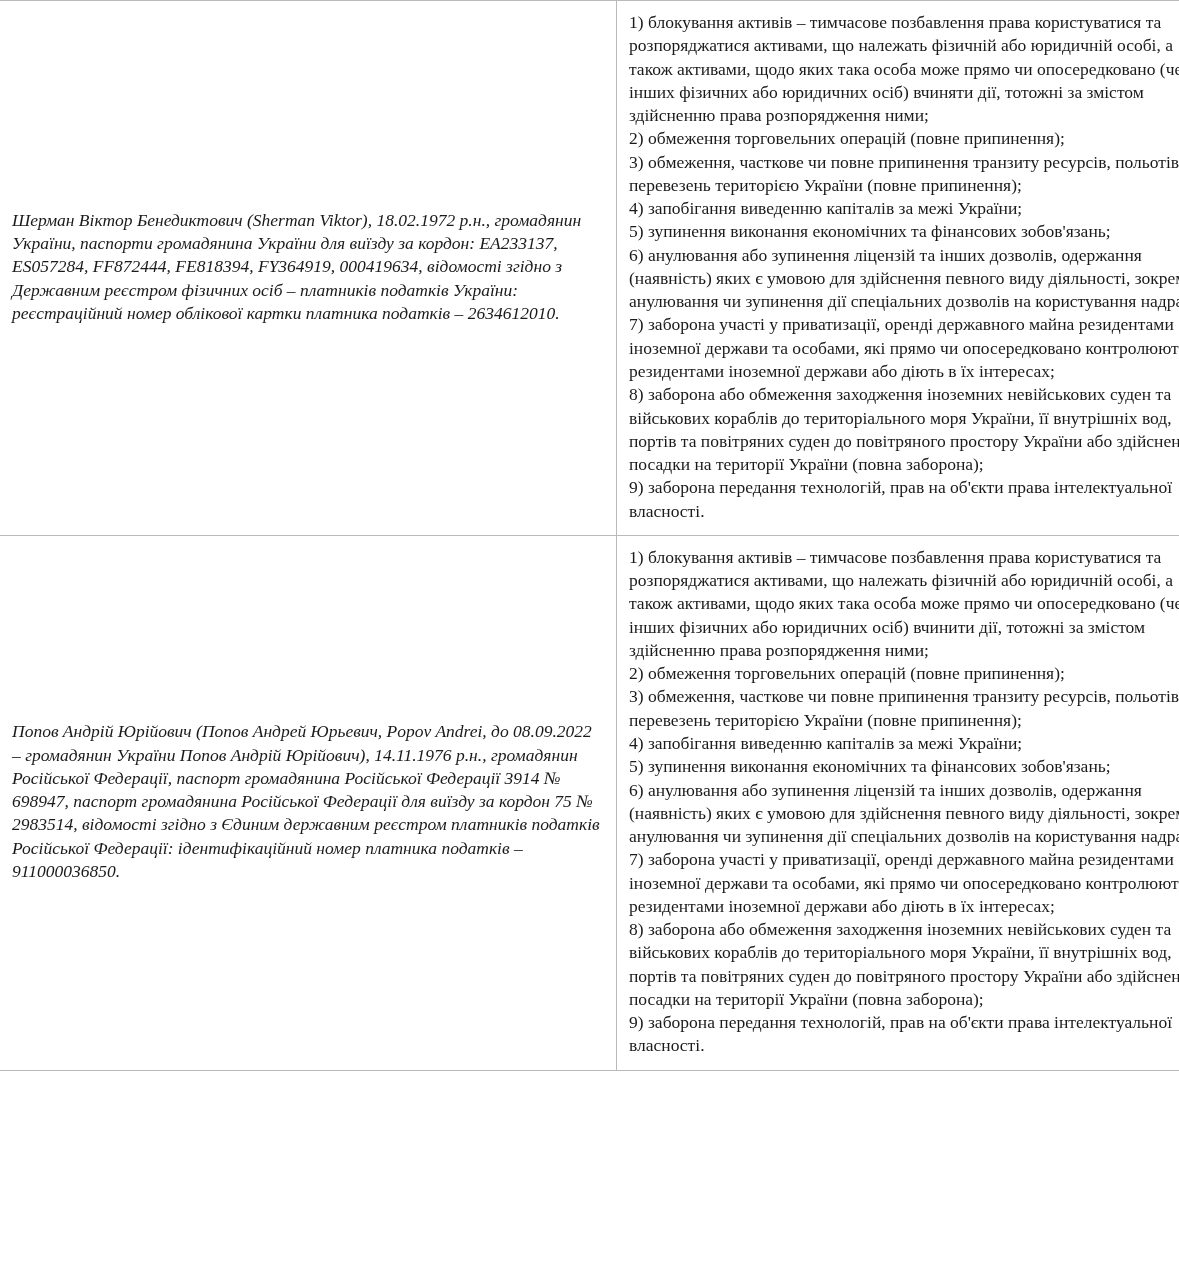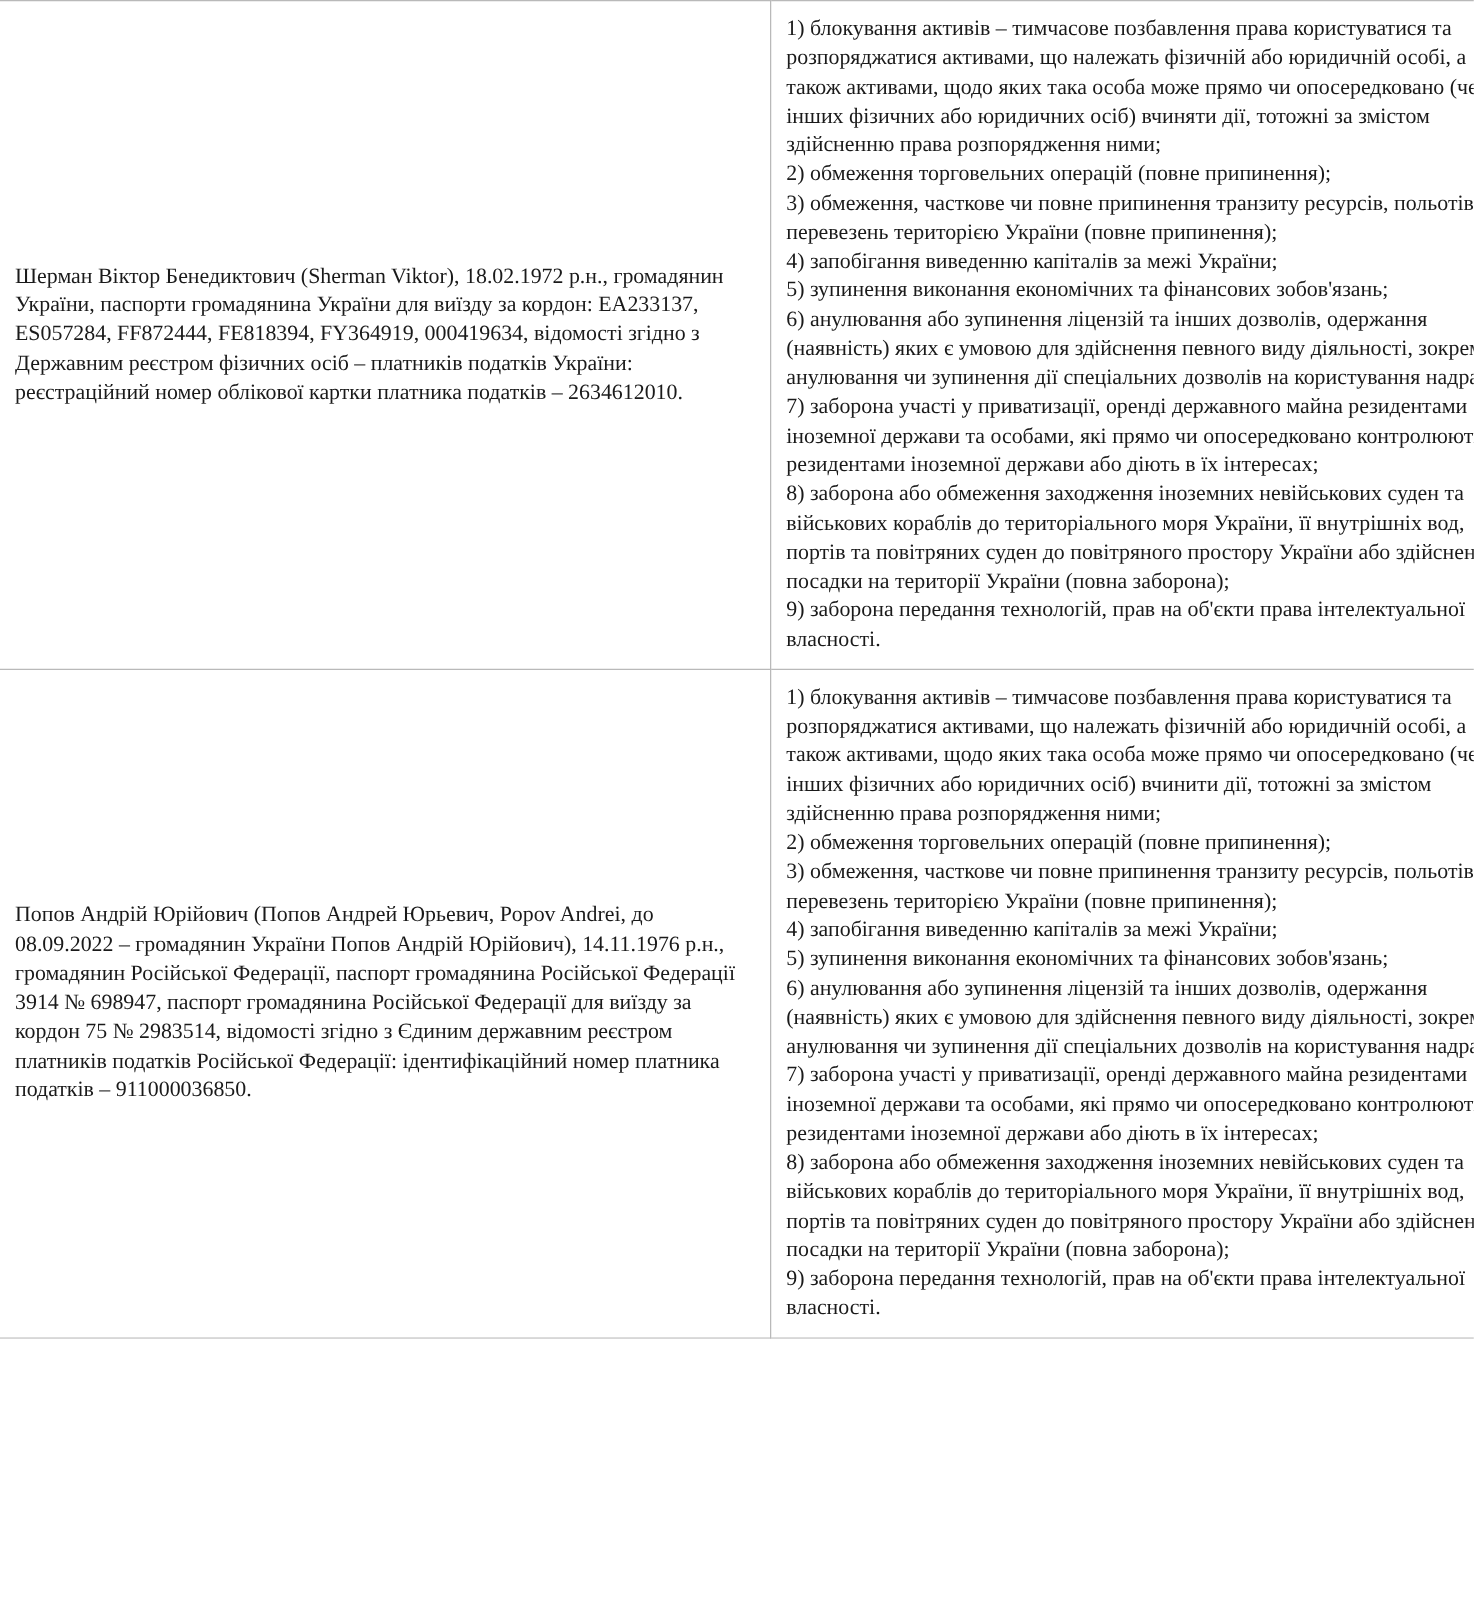--- a/index.html
+++ b/index.html
@@ -44,20 +44,21 @@
     display: block;
     margin: 0;
   }
   
   .doc-table {
     border-top: 1px solid #b9b9b9;
     border-bottom: 1px solid #b9b9b9;
   }
   .cell.col-person {
     border-left: none;
+    font-style: italic;
   }
   .cell.col-measures {
     border-right: none;
   }
 </style>
 </head>
 <body>
 
 <table class="doc-table">
   <tbody>

